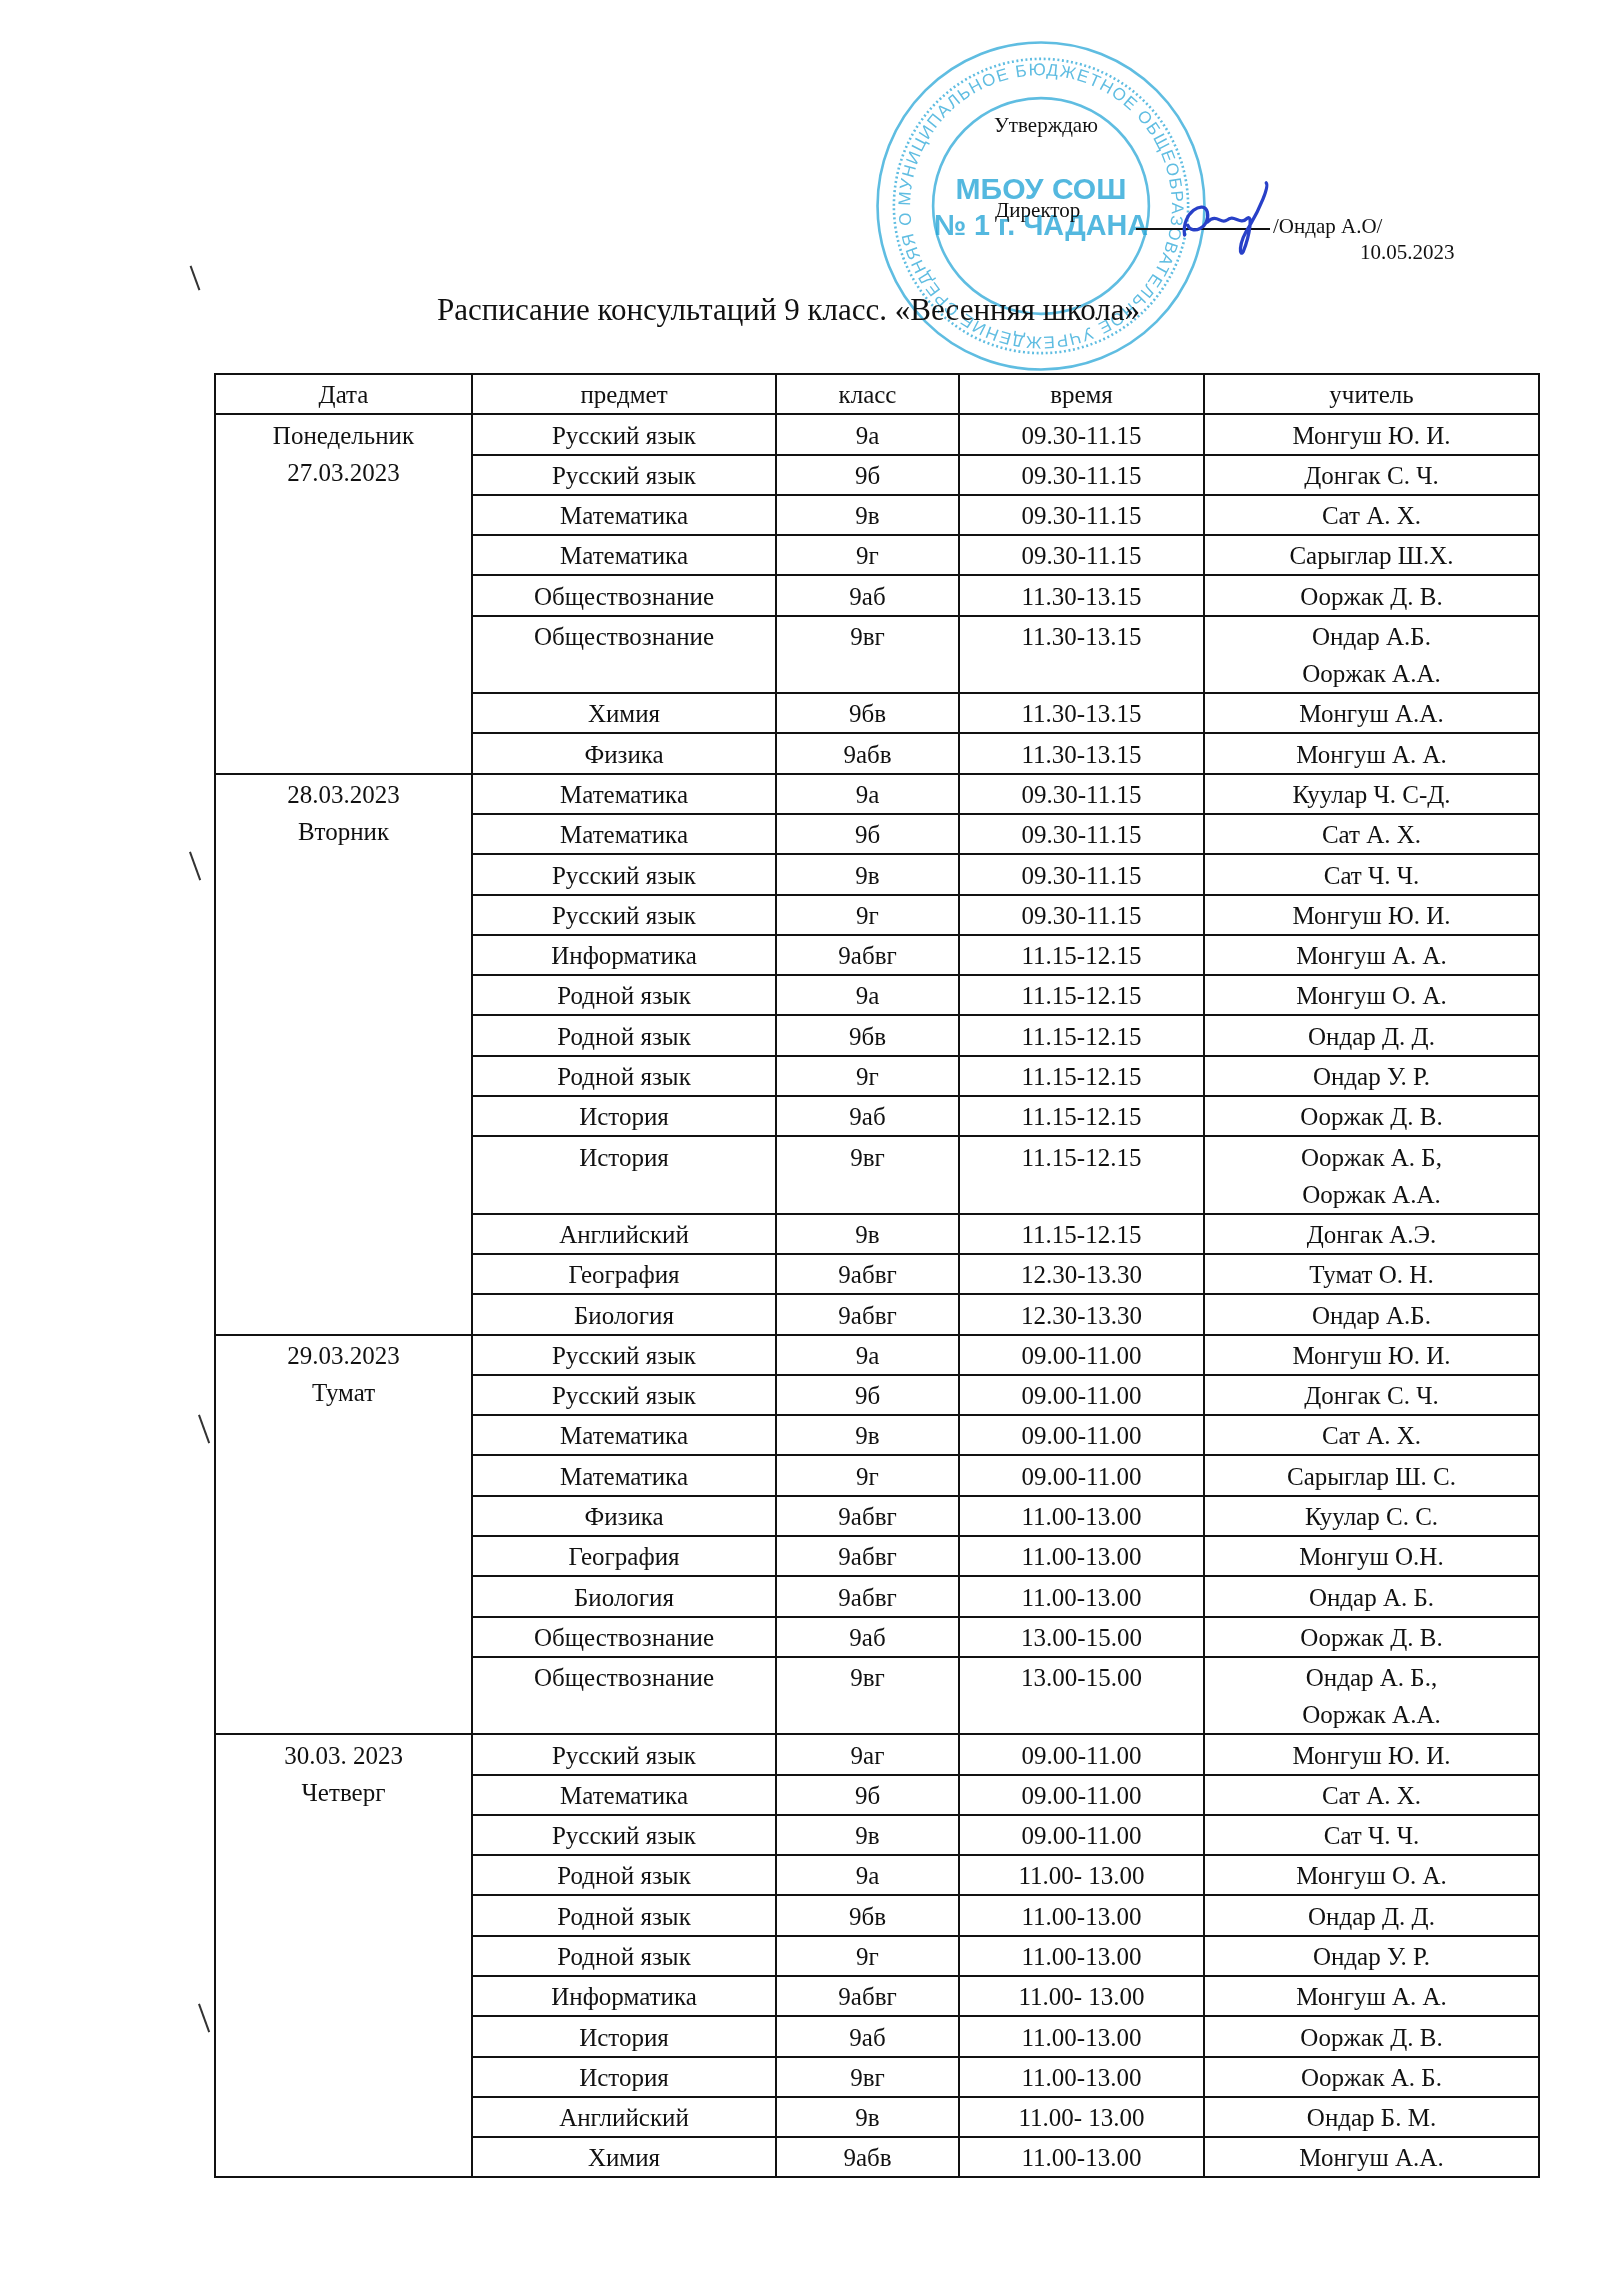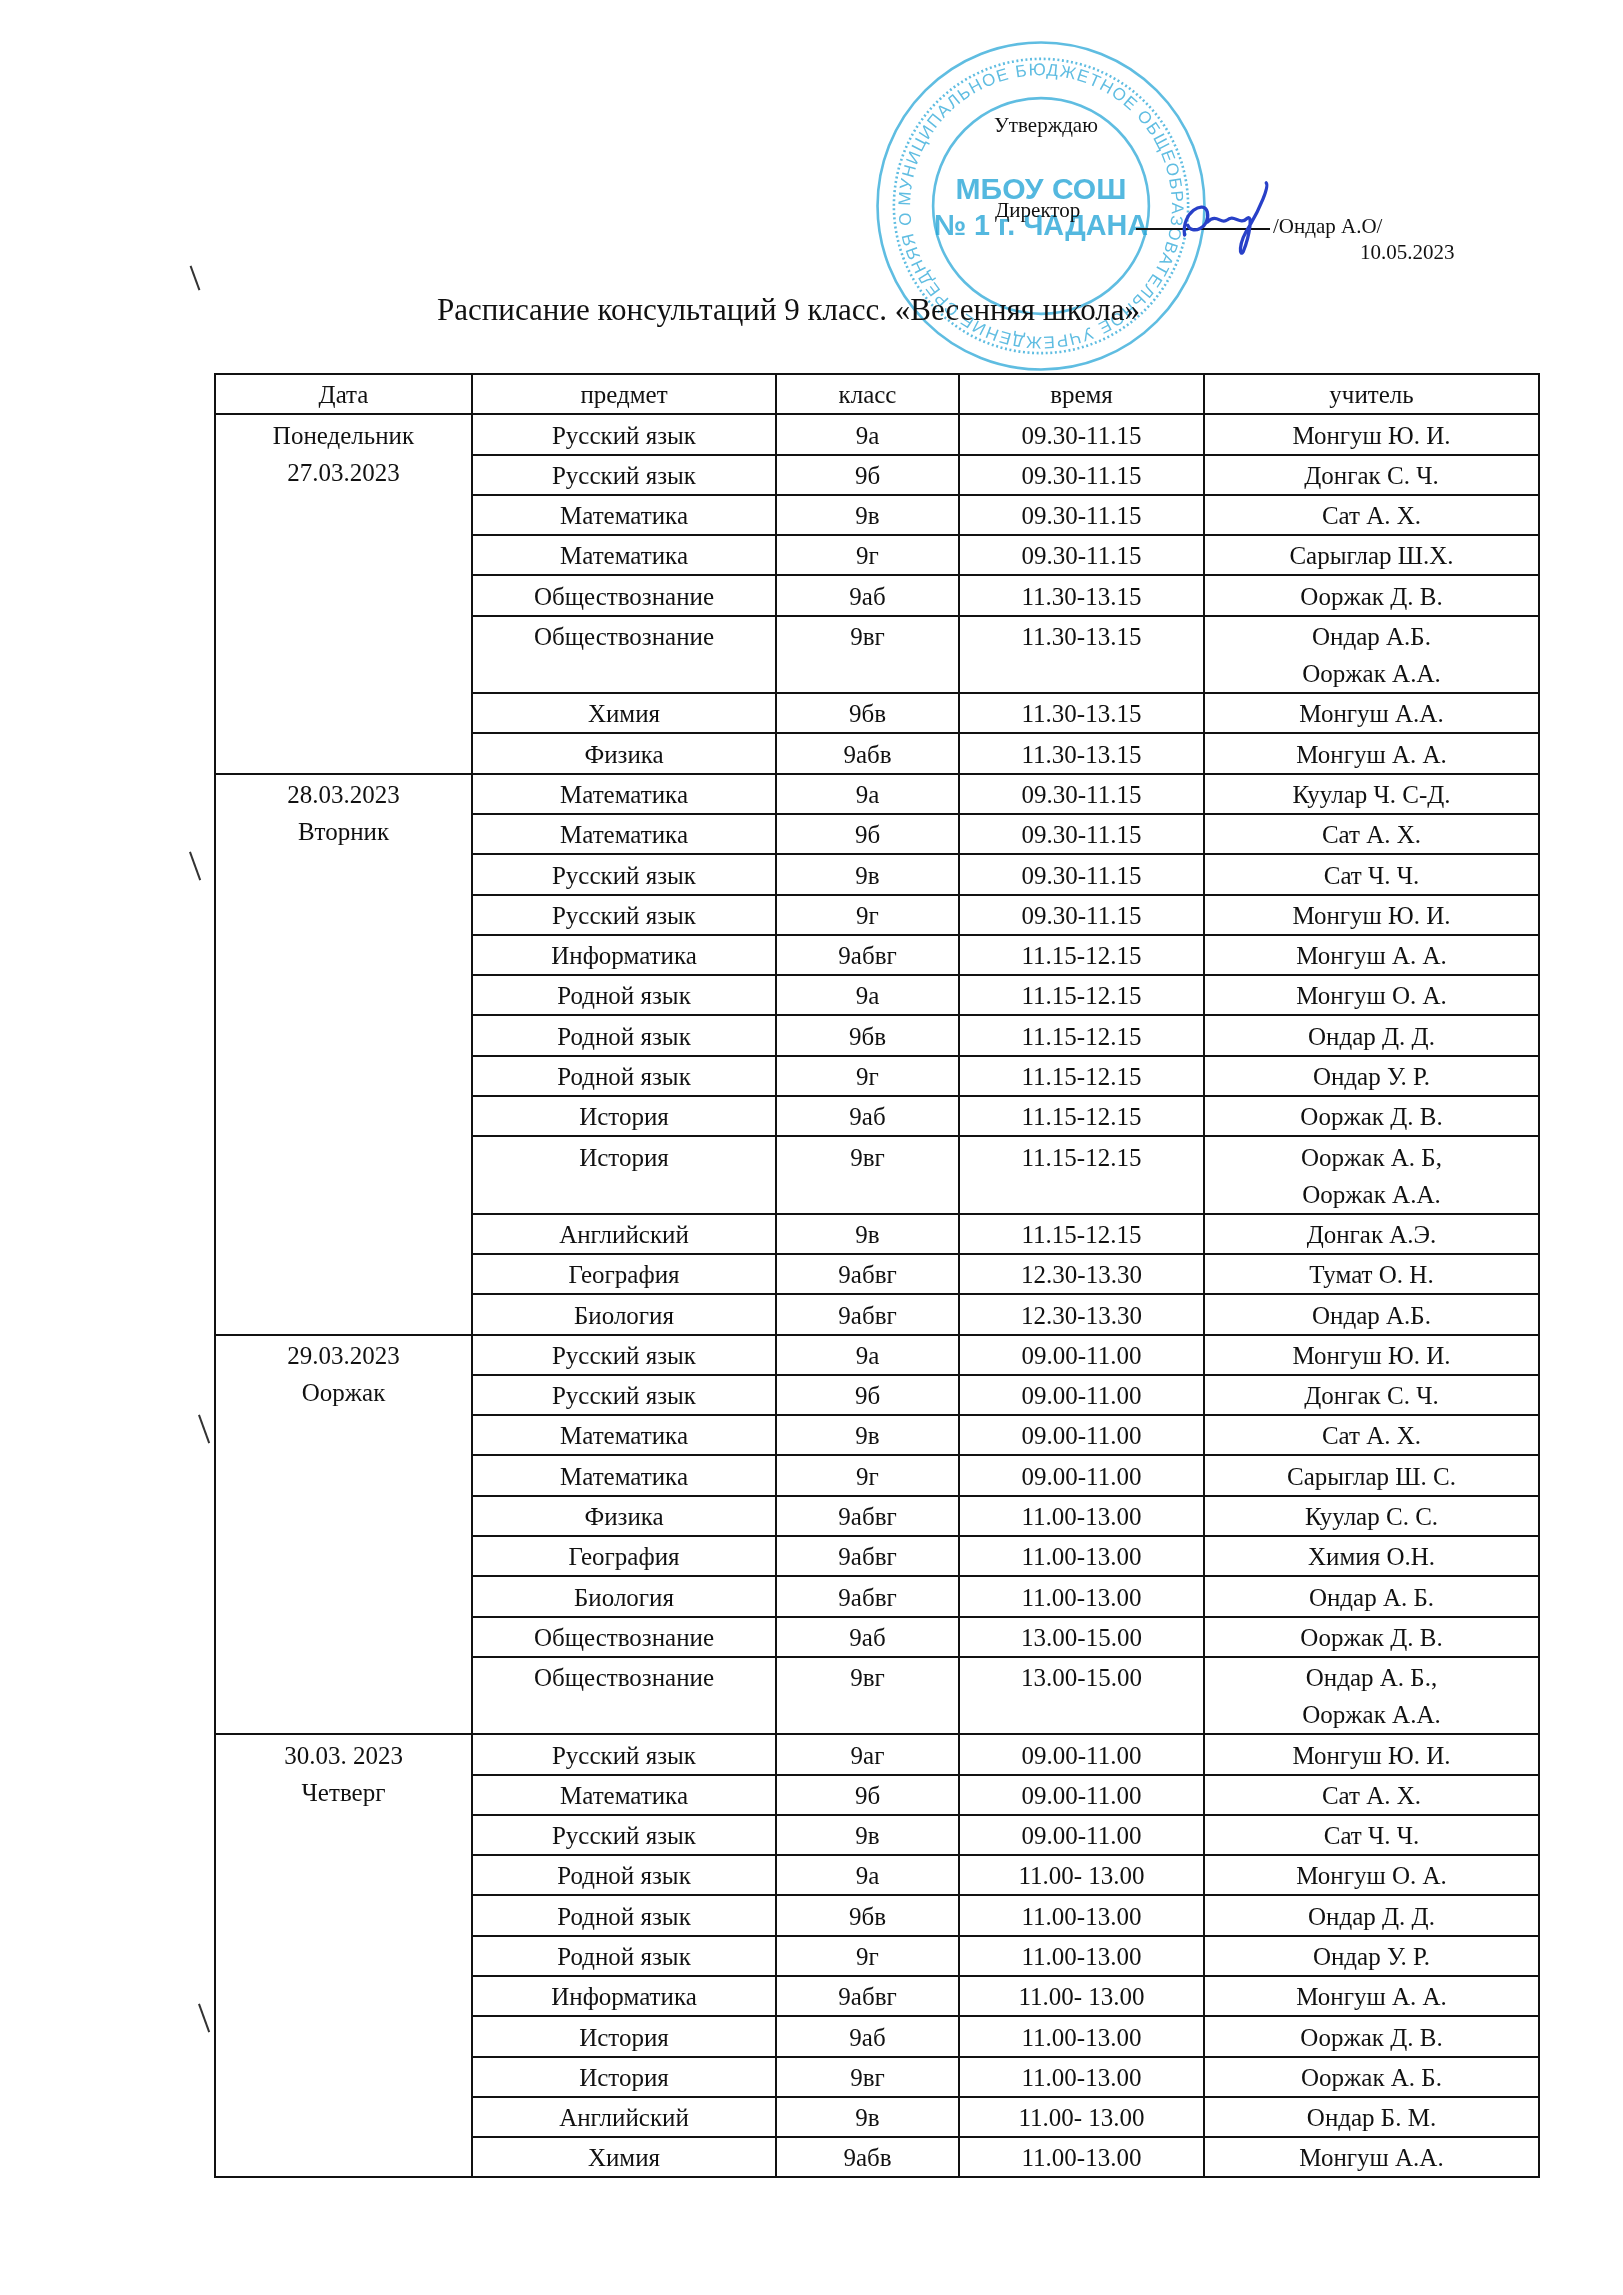--- a/index.html
+++ b/index.html
@@ -249,21 +249,21 @@
         <td>Биология</td>
         <td>9абвг</td>
         <td>12.30-13.30</td>
         <td>
           <span class="tline">Ондар А.Б.</span>
         </td>
       </tr>
       <tr>
         <td class="date-cell" rowspan="9">
           <span class="tline">29.03.2023</span>
-          <span class="tline">Ооржак</span>
+          <span class="tline">Тумат</span>
         </td>
         <td>Русский язык</td>
         <td>9а</td>
         <td>09.00-11.00</td>
         <td>
           <span class="tline">Монгуш Ю. И.</span>
         </td>
       </tr>
       <tr>
         <td>Русский язык</td>
@@ -295,21 +295,21 @@
         <td>11.00-13.00</td>
         <td>
           <span class="tline">Куулар С. С.</span>
         </td>
       </tr>
       <tr>
         <td>География</td>
         <td>9абвг</td>
         <td>11.00-13.00</td>
         <td>
-          <span class="tline">Химия О.Н.</span>
+          <span class="tline">Монгуш О.Н.</span>
         </td>
       </tr>
       <tr>
         <td>Биология</td>
         <td>9абвг</td>
         <td>11.00-13.00</td>
         <td>
           <span class="tline">Ондар А. Б.</span>
         </td>
       </tr>

